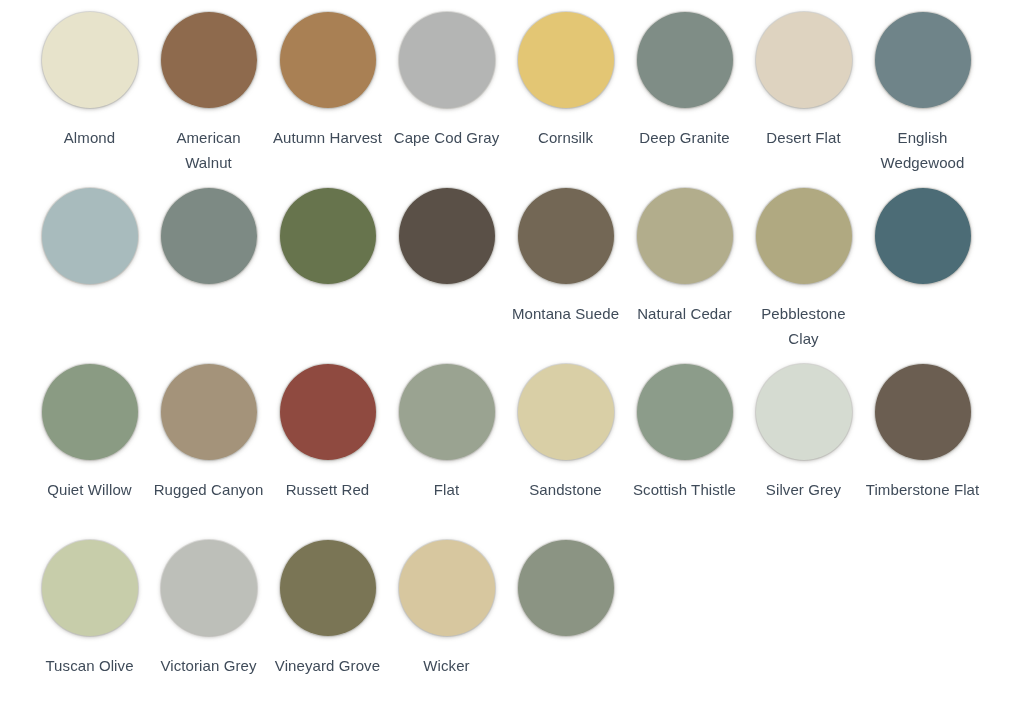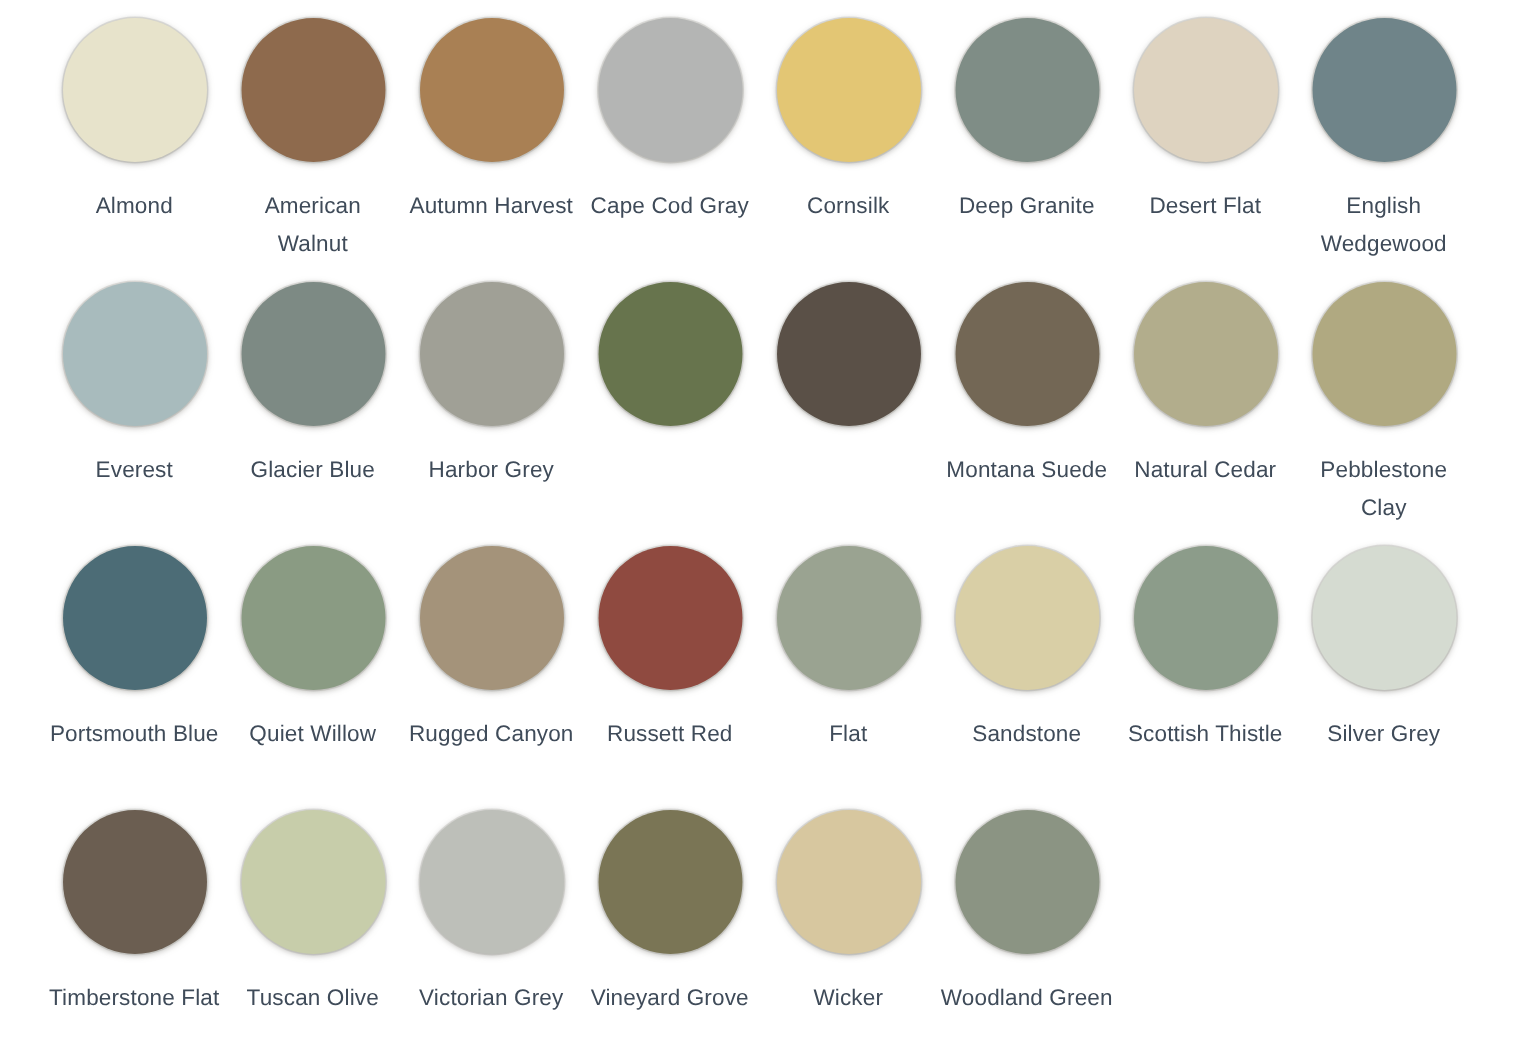--- a/index.html
+++ b/index.html
@@ -84,29 +84,23 @@
     <div class="swatch-cell">
       <div class="swatch-disc" style="background-color: rgb(222, 211, 192);"></div>
       <div class="swatch-label">Desert Flat</div>
     </div>
     <div class="swatch-cell">
       <div class="swatch-disc" style="background-color: rgb(111, 132, 137);"></div>
       <div class="swatch-label">English Wedgewood</div>
     </div>
     <div class="swatch-cell">
       <div class="swatch-disc" style="background-color: rgb(168, 187, 189);"></div>
-      <div class="swatch-label">Everest</div>
     </div>
     <div class="swatch-cell">
       <div class="swatch-disc" style="background-color: rgb(125, 138, 132);"></div>
-      <div class="swatch-label">Glacier Blue</div>
-    </div>
-    <div class="swatch-cell">
-      <div class="swatch-disc" style="background-color: rgb(160, 160, 150);"></div>
-      <div class="swatch-label">Harbor Grey</div>
     </div>
     <div class="swatch-cell">
       <div class="swatch-disc" style="background-color: rgb(103, 116, 77);"></div>
     </div>
     <div class="swatch-cell">
       <div class="swatch-disc" style="background-color: rgb(90, 80, 71);"></div>
     </div>
     <div class="swatch-cell">
       <div class="swatch-disc" style="background-color: rgb(115, 103, 85);"></div>
       <div class="swatch-label">Montana Suede</div>
@@ -114,21 +108,20 @@
     <div class="swatch-cell">
       <div class="swatch-disc" style="background-color: rgb(178, 173, 140);"></div>
       <div class="swatch-label">Natural Cedar</div>
     </div>
     <div class="swatch-cell">
       <div class="swatch-disc" style="background-color: rgb(176, 169, 129);"></div>
       <div class="swatch-label">Pebblestone Clay</div>
     </div>
     <div class="swatch-cell">
       <div class="swatch-disc" style="background-color: rgb(76, 108, 118);"></div>
-      <div class="swatch-label">Portsmouth Blue</div>
     </div>
     <div class="swatch-cell">
       <div class="swatch-disc" style="background-color: rgb(138, 155, 131);"></div>
       <div class="swatch-label">Quiet Willow</div>
     </div>
     <div class="swatch-cell">
       <div class="swatch-disc" style="background-color: rgb(164, 147, 122);"></div>
       <div class="swatch-label">Rugged Canyon</div>
     </div>
     <div class="swatch-cell">
@@ -166,15 +159,14 @@
     <div class="swatch-cell">
       <div class="swatch-disc" style="background-color: rgb(122, 117, 85);"></div>
       <div class="swatch-label">Vineyard Grove</div>
     </div>
     <div class="swatch-cell">
       <div class="swatch-disc" style="background-color: rgb(215, 199, 159);"></div>
       <div class="swatch-label">Wicker</div>
     </div>
     <div class="swatch-cell">
       <div class="swatch-disc" style="background-color: rgb(139, 148, 131);"></div>
-      <div class="swatch-label">Woodland Green</div>
     </div>
   </main>
 
 </body></html>

